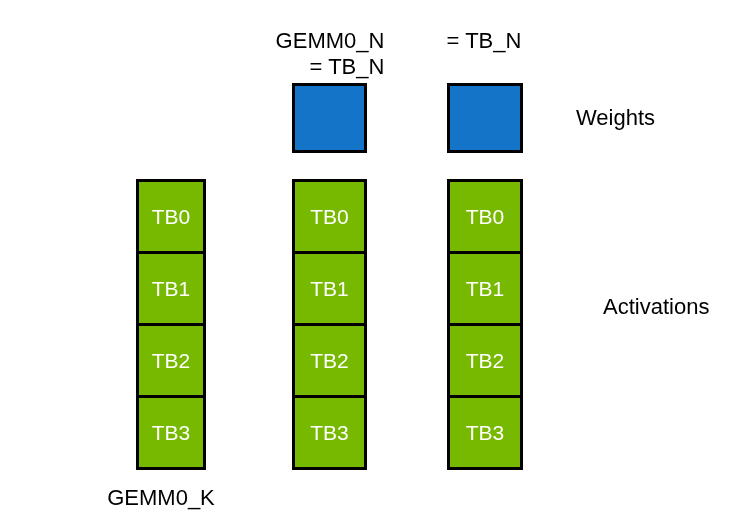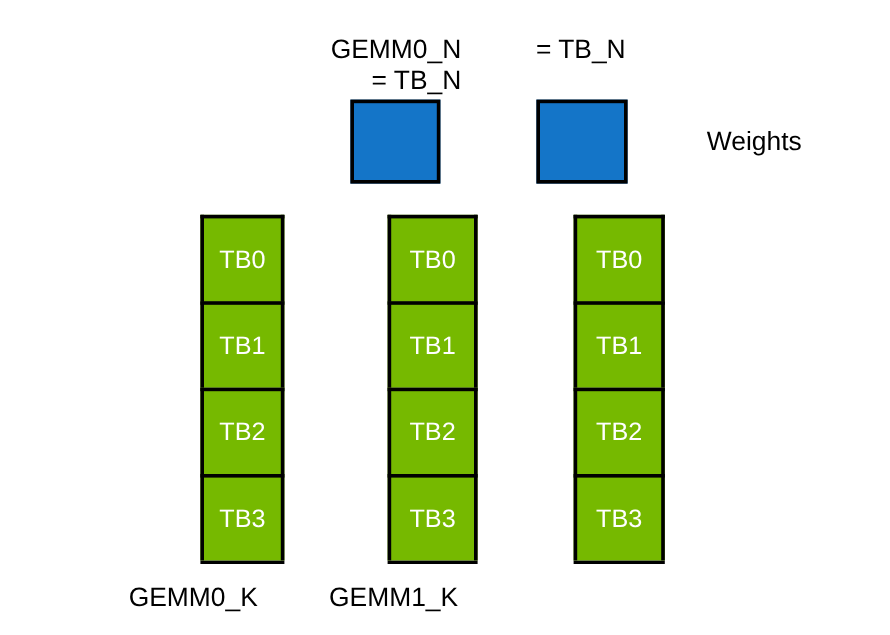--- a/index.html
+++ b/index.html
@@ -33,21 +33,20 @@
     height: 70px;
     box-sizing: border-box;
     background: var(--blue, #1475C8);
     border: 3px solid var(--border, #000);
   }
   .col {
     position: absolute;
     top: 179px;
     box-sizing: border-box;
     border-bottom: 3px solid var(--border, #000);
-    margin-left: 31px;
   }
   .cell {
     box-sizing: border-box;
     height: 72px;
     background: var(--green, #76B900);
     border: 3px solid var(--border, #000);
     border-bottom: none;
     display: flex;
     align-items: center;
     justify-content: center;
@@ -94,17 +93,17 @@
     <div class="cell">TB2</div>
     <div class="cell">TB3</div>
   </div>
   <div class="col" style="left:447px;width:76px">
     <div class="cell">TB0</div>
     <div class="cell">TB1</div>
     <div class="cell">TB2</div>
     <div class="cell">TB3</div>
   </div>
 
-  <div class="label" style="left:589px;top:106px">Weights</div>
+  <div class="label" style="left:576px;top:106px">Weights</div>
+  <div class="label" style="left:603px;top:295px">Activations</div>
   <div class="label centered" style="left:161px;top:486px">GEMM0_K</div>
-  <div class="label centered" style="left:328px;top:486px">GEMM1_K</div>
 
 </div>
 
 </body></html>

